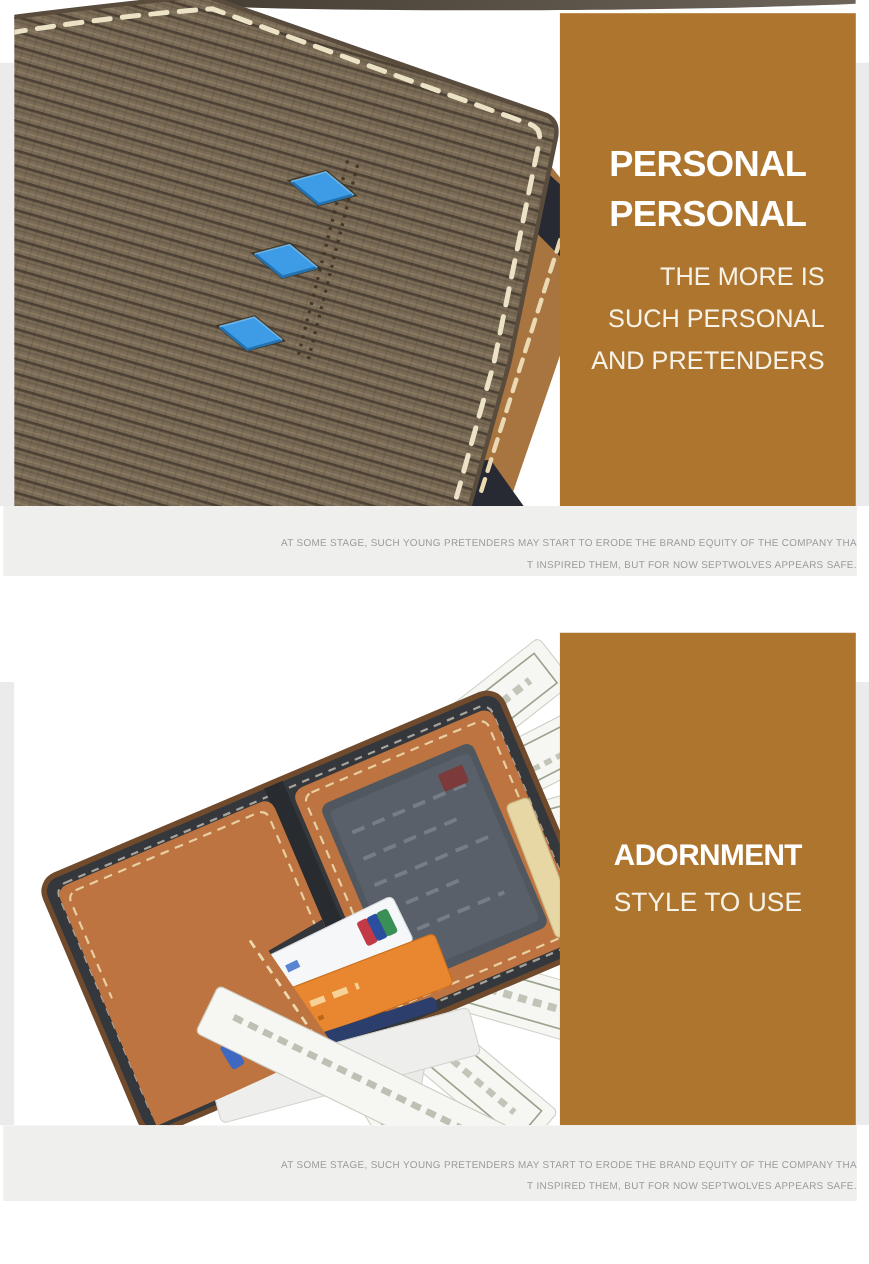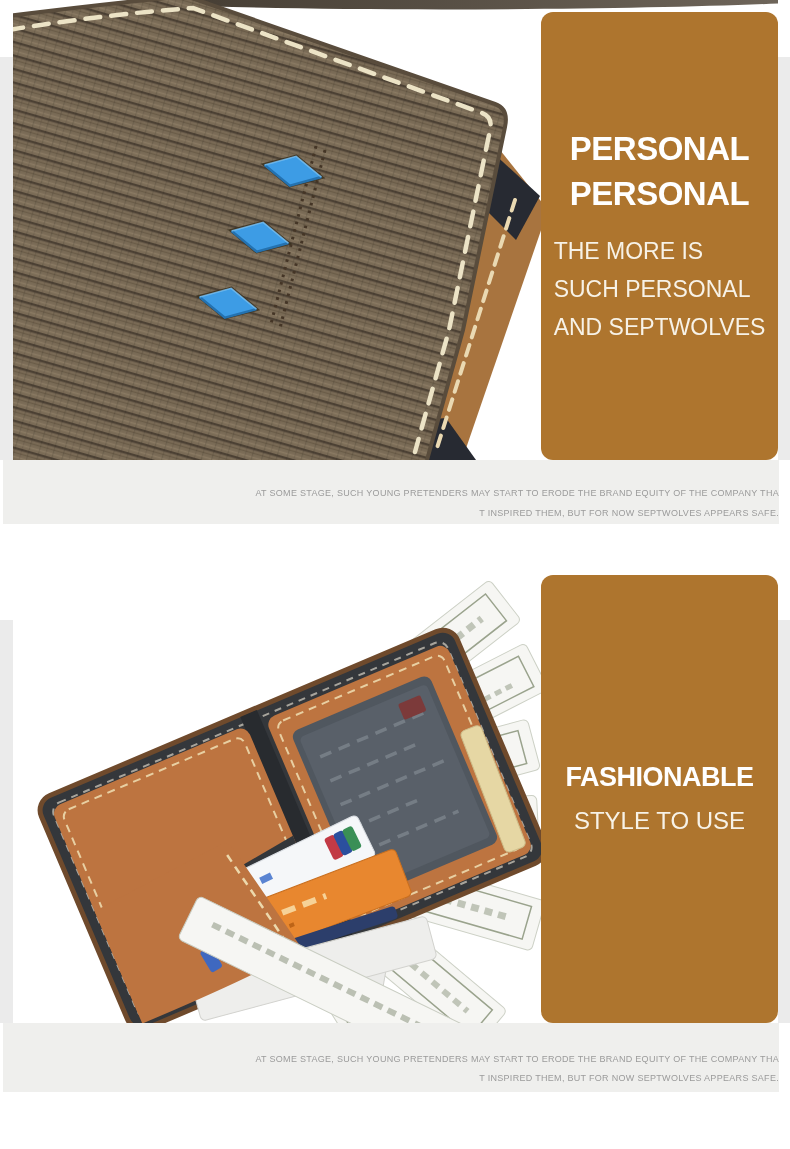--- a/index.html
+++ b/index.html
@@ -7,22 +7,22 @@
        font-family:"Liberation Sans","DejaVu Sans",sans-serif;}
   .sec{position:relative;width:790px;background:#ffffff;overflow:hidden;}
   .sec1{height:460px;}
   .sec2{height:448px;}
   .backdrop{position:absolute;background:var(--backdrop,#ebebeb);z-index:0;}
   .bl1{left:0;top:57px;width:13px;height:403px;}
   .br1{right:0;top:57px;width:12px;height:403px;}
   .bl2{left:0;top:45px;width:13px;height:403px;}
   .br2{right:0;top:45px;width:12px;height:403px;}
   .photo{position:absolute;left:13px;top:0;z-index:1;display:block;}
-  .promo{position:absolute;right:12px;width:237px;background:var(--accent,#ae752e);z-index:2;
-         display:flex;flex-direction:column;justify-content:center;align-items:center;text-align:left;border-radius:12px;}
+  .promo{position:absolute;right:12px;width:269px;background:var(--accent,#ae752e);z-index:2;
+         display:flex;flex-direction:column;justify-content:center;align-items:center;text-align:right;}
   .promo1{top:12px;height:448px;}
   .promo2{top:0;height:448px;}
   .promo h2{margin:0;color:var(--title,#ffffff);font-weight:bold;letter-spacing:-0.5px;}
   .promo1 h2{font-size:33px;line-height:45px;margin-bottom:16px;}
   .promo2 h2{font-size:27px;line-height:34px;margin-bottom:9px;}
   .promo .sub{margin:0;color:var(--subtitle,#f7f2e7);font-weight:normal;}
   .promo1 .sub{font-size:23px;line-height:38px;}
   .promo2 .sub{font-size:24px;line-height:36px;}
   .promo h2 span,.promo .sub span{display:block;}
   .band{margin:0 11px 0 3px;background:var(--band-bg,#efefed);text-align:right;}
@@ -104,21 +104,21 @@
   </svg>
 
   <aside class="promo promo1">
     <h2>
       <span>PERSONAL</span>
       <span>PERSONAL</span>
     </h2>
     <p class="sub">
       <span>THE MORE IS</span>
       <span>SUCH PERSONAL</span>
-      <span>AND SEPTWOLVES</span>
+      <span>AND PRETENDERS</span>
     </p>
   </aside>
 </section>
 
 <div class="band band1">
   <p>
     <span>AT SOME STAGE, SUCH YOUNG PRETENDERS MAY START TO ERODE THE BRAND EQUITY OF THE COMPANY THA</span>
     <span>T INSPIRED THEM, BUT FOR NOW SEPTWOLVES APPEARS SAFE.</span>
   </p>
 </div>
@@ -230,21 +230,21 @@
     </g>
 
     <g transform="translate(310,408) rotate(26)">
       <rect x="-150" y="-24" width="300" height="48" rx="5" class="f-bill" stroke="#c9cdc2"></rect>
       <path d="M-125,-4 H125" stroke="#8c957f" stroke-width="6" stroke-dasharray="9,6" opacity="0.55"></path>
     </g>
   </svg>
 
   <aside class="promo promo2">
     <h2>
-      <span>FASHIONABLE</span>
+      <span>ADORNMENT</span>
     </h2>
     <p class="sub">
       <span>STYLE TO USE</span>
     </p>
   </aside>
 </section>
 
 <div class="band band2">
   <p>
     <span>AT SOME STAGE, SUCH YOUNG PRETENDERS MAY START TO ERODE THE BRAND EQUITY OF THE COMPANY THA</span>

